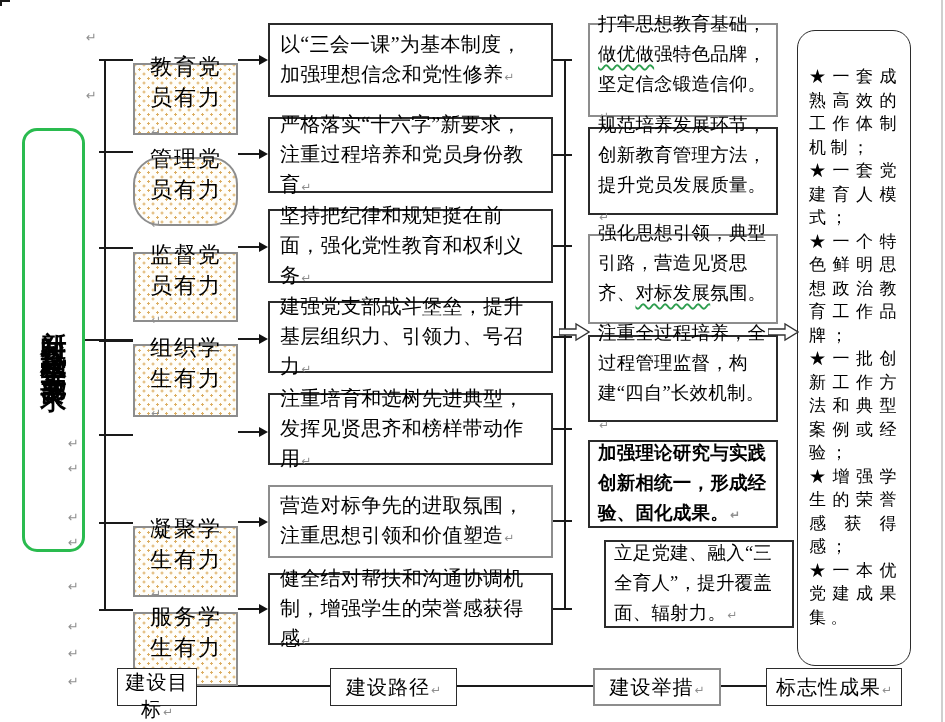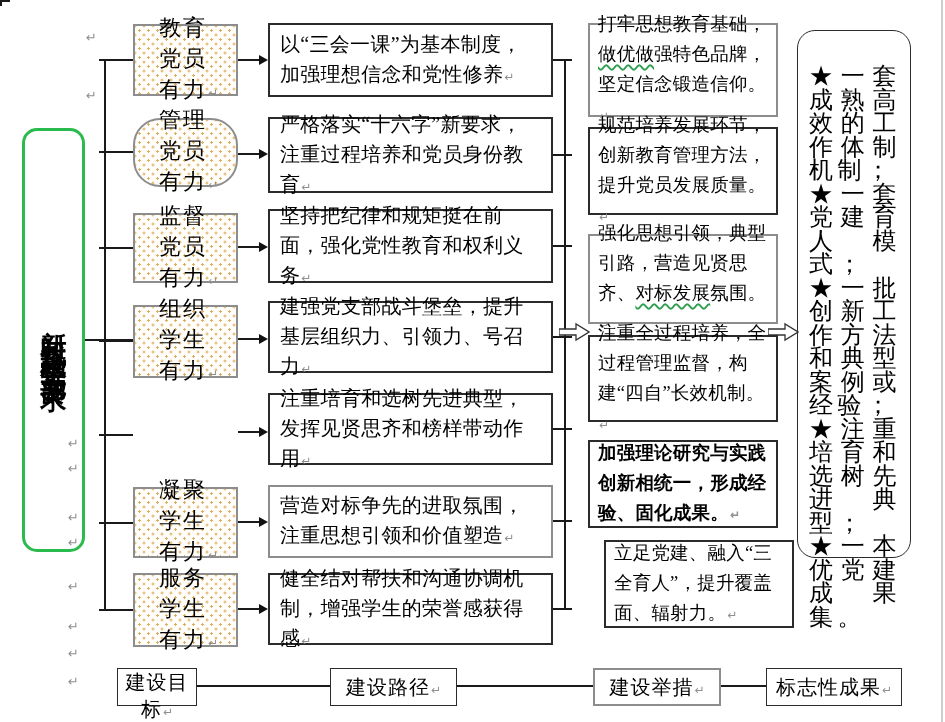--- a/index.html
+++ b/index.html
@@ -3,32 +3,32 @@
 <meta charset="utf-8">
 <style>
   html,body{margin:0;padding:0;background:#ffffff;}
   #page{position:relative;width:945px;height:722px;background:#ffffff;overflow:hidden;
         font-family:"Liberation Serif","DejaVu Serif",serif;color:#000;}
   .box{position:absolute;box-sizing:border-box;background:#fff;display:flex;align-items:center;}
   .duty{border:2px solid #8d8d8d;
         background-color:#fffefa;
         background-image:radial-gradient(#dcae62 1px, transparent 1.4px),radial-gradient(#dcae62 1px, transparent 1.4px);
         background-size:9px 9px;background-position:0 0,4.5px 4.5px;
-        font-size:22px;line-height:31px;letter-spacing:2px;padding-left:24px;padding-right:6px;}
+        font-size:22px;line-height:31px;letter-spacing:2px;padding-left:15px;padding-right:6px;margin-top:39px;}
   .path{border:2px solid #2b2b2b;font-size:20px;line-height:30px;letter-spacing:0.3px;padding:2px 10px;}
   .measure{border:2px solid #2b2b2b;font-size:18.5px;line-height:30px;letter-spacing:0.2px;padding:2px 8px;}
   .legendbox{border:1.5px solid #2b2b2b;font-size:20px;letter-spacing:1px;justify-content:center;text-align:center;}
   .grayborder{border:2px solid #8d8d8d;align-items:center;}
   .titlebox{position:absolute;left:22px;top:128px;width:63px;height:424px;box-sizing:border-box;
         border:3px solid #2ABB4F;border-radius:15px;display:flex;background:#fff;}
   .vtitle{writing-mode:vertical-rl;text-orientation:upright;margin:auto;
         font-size:26px;font-weight:bold;letter-spacing:5px;}
-  .panel{position:absolute;left:797px;top:30px;width:114px;height:528px;box-sizing:border-box;
+  .panel{position:absolute;left:797px;top:30px;width:114px;height:636px;box-sizing:border-box;
         border:1.6px solid #2b2b2b;border-radius:18px;background:#fff;
-        padding:34px 9px 8px 11px;font-size:24px;line-height:23.5px;letter-spacing:4.5px;}
+        padding:34px 9px 8px 11px;font-size:17px;line-height:23.5px;letter-spacing:4.5px;}
   .pitem{text-align:justify;}
   .hline,.vline{position:absolute;background:#1a1a1a;}
   .tri{position:absolute;width:0;height:0;border-top:5px solid transparent;border-bottom:5px solid transparent;border-left:9px solid #111;}
   .hollow{position:absolute;width:31px;height:20px;}
   .retmark{color:#8f8f8f;font-size:12px;letter-spacing:0;margin-left:1px;font-family:"DejaVu Sans",sans-serif;}
   .pmark{position:absolute;color:#8f8f8f;font-size:13px;font-family:"DejaVu Sans",sans-serif;}
   .sp-err{text-decoration:underline wavy #2e9e4f 1.5px;text-underline-offset:4px;}
   .edge-tick-h{position:absolute;left:0;top:0;width:10px;height:2px;background:#1a1a1a;}
   .edge-tick-v{position:absolute;left:0;top:0;width:2px;height:6px;background:#1a1a1a;}
   .right-edge{position:absolute;left:941px;top:0;width:2px;height:722px;background:#cfcfcf;}
@@ -41,22 +41,23 @@
   <div class="edge-tick-v"></div>
   <div class="right-edge"></div>
 
   <div class="titlebox">
     <div class="vtitle">新时代高校学生党支部要求</div>
   </div>
 
   <div class="panel" id="panel">
       <div class="pitem"><span>★一套成熟高效的工作体制机制；</span></div>
       <div class="pitem"><span>★一套党建育人模式；</span></div>
+      <div class="pitem"><span>★一个特色鲜明思想政治教育工作品牌；</span></div>
       <div class="pitem"><span>★一批创新工作方法和典型案例或经验；</span></div>
-      <div class="pitem"><span>★注重培育和选树先进典型；</span></div>
+      <div class="pitem"><span>★增强学生的荣誉感获得感；</span></div>
       <div class="pitem"><span>★一本优党建成果集。</span></div>
     </div>
 <div class="vline" style="left: 104px; top: 59px; width: 2px; height: 552px;"></div>
     <div class="vline" style="left: 564px; top: 59px; width: 2px; height: 551px;"></div>
     <div class="hline" style="left: 85px; top: 339px; width: 48px; height: 2px;"></div>
     <div class="hline" style="left: 99px; top: 59px; width: 34px; height: 2px;"></div>
     <div class="hline" style="left: 99px; top: 151px; width: 34px; height: 2px;"></div>
     <div class="hline" style="left: 99px; top: 247px; width: 34px; height: 2px;"></div>
     <div class="hline" style="left: 99px; top: 340px; width: 34px; height: 2px;"></div>
     <div class="hline" style="left: 99px; top: 434px; width: 34px; height: 2px;"></div>

